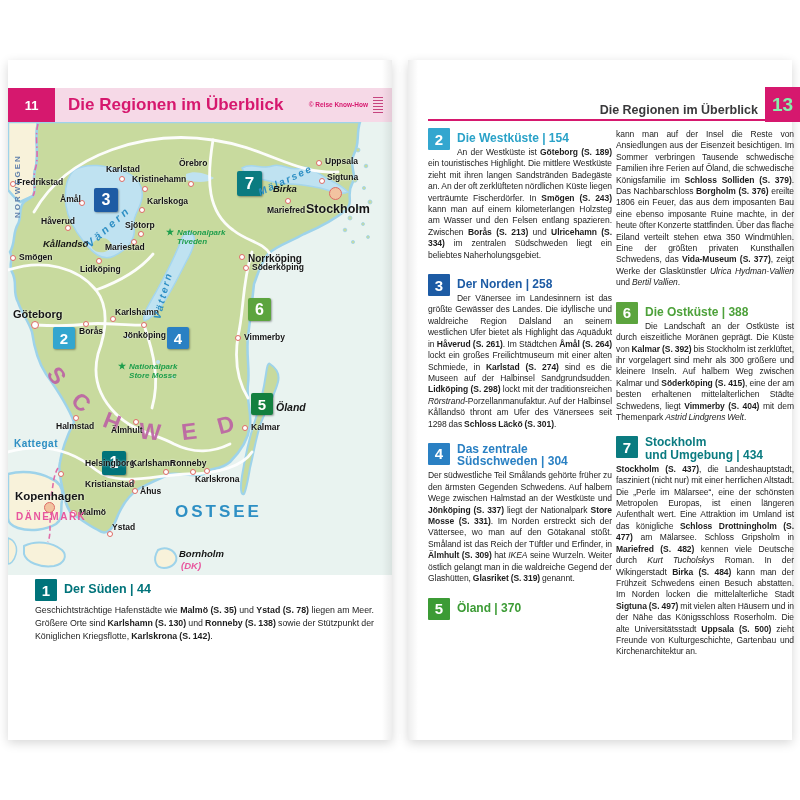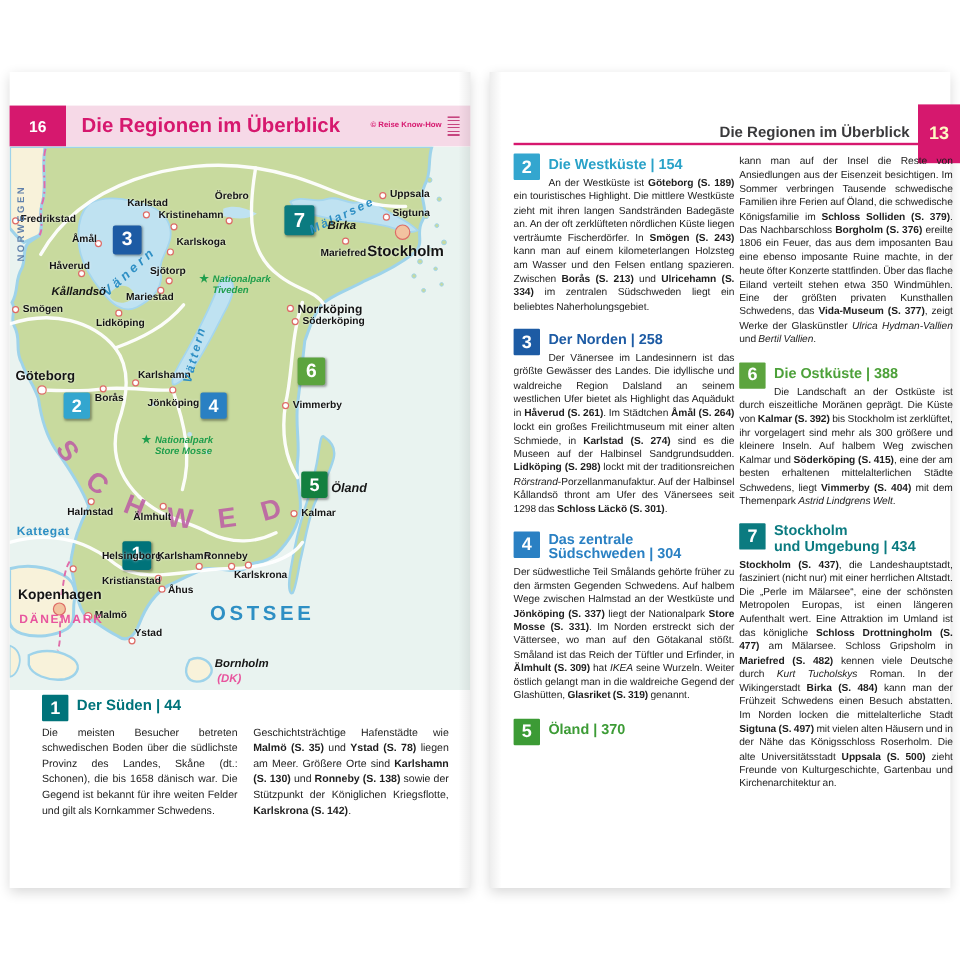--- a/index.html
+++ b/index.html
@@ -15,22 +15,22 @@
   .hbar{position:absolute;left:0;top:28px;width:100%;height:34px;background:#f6d9e7}
   .pagenum-left{position:absolute;left:0;top:0;width:47px;height:34px;background:#d6186e;
     color:#fff;font-weight:700;font-size:13px;display:flex;align-items:center;justify-content:center}
   .htitle{position:absolute;left:60px;top:7px;font-size:17px;font-weight:700;color:#d6186e;white-space:nowrap}
   .copyright{position:absolute;right:24px;top:13px;font-size:6.5px;font-weight:700;color:#d6186e;white-space:nowrap}
   .pub-mark{position:absolute;right:9px;top:9px;width:10px;height:17px;
     background:repeating-linear-gradient(to bottom,#c6457f 0 1px,transparent 1px 3px)}
   
   .r-title{position:absolute;top:43px;right:34px;font-size:12.5px;font-weight:700;color:#3a3a3c;white-space:nowrap}
   .r-rule{position:absolute;top:59px;left:20px;width:337px;height:2px;background:#d6186e}
-  .pagenum-right{position:absolute;top:27px;left:357px;width:35px;height:49px;background:#d6186e;
-    color:#fef9c3;font-weight:700;font-size:15px;display:flex;align-items:center;justify-content:center}
+  .pagenum-right{position:absolute;top:27px;left:357px;width:35px;height:35px;background:#d6186e;
+    color:#86efac;font-weight:700;font-size:19px;display:flex;align-items:center;justify-content:center}
   
   .map{position:absolute;left:0;top:62px;width:384px;height:453px;overflow:hidden}
   .map svg{position:absolute;left:0;top:0}
   .map-numbox{position:absolute;color:#fff;font-weight:700;display:flex;align-items:center;
     justify-content:center;box-shadow:1px 1px 2px rgba(0,0,0,.35);border-radius:2px}
   .map-dot{position:absolute;border-radius:50%;background:#fff;border:1.4px solid #dd6b66;box-sizing:border-box}
   .map-dot.big{background:#f2c3a0}
   .city-label{position:absolute;color:#141414;font-weight:700;white-space:nowrap;line-height:1;
     text-shadow:0 0 2px rgba(255,255,255,.9)}
   .w-label{position:absolute;color:#2e8fc4;font-weight:700;white-space:nowrap;line-height:1;transform-origin:0 50%}
@@ -60,21 +60,21 @@
   .two-cols p{flex:1;font-size:8.8px;line-height:13px;text-align:justify;color:#1d1d1d;margin:0;
     word-spacing:-0.3px}
 </style>
 </head>
 <body>
 
 <div>
 
   <div class="page page-left">
     <div class="hbar">
-      <div class="pagenum-left">16</div>
+      <div class="pagenum-left">11</div>
       <div class="htitle">Die Regionen im Überblick</div>
       <div class="copyright">© Reise Know-How</div>
       <div class="pub-mark"></div>
     </div>
 
     <div class="map" id="map">
       <svg width="384" height="453" viewBox="0 0 384 453">
         <rect x="0" y="0" width="384" height="453" fill="#e9f3f0"></rect>
 
         <path d="M0,0 L30,0 C26,16 32,34 27,48 C24,60 29,66 25,74 L12,80 C6,76 2,70 0,68 Z" fill="#f8f2da" stroke="#9ed3ea" stroke-width="2.5" stroke-linejoin="round"></path>
@@ -249,21 +249,20 @@
             <span class="star">★</span>
             <div>Nationalpark<br>Store Mosse</div>
           </div>
         </div>
     </div>
 
     <div class="left-sec">
       <span class="numbox nb-1">1</span>
       <span class="sec-title t-1" style="font-size:12.5px;padding-top:3px;">Der Süden | 44</span>
       <div class="two-cols">
-        <p><span>Die meisten Besucher betreten schwedischen Boden über die südlichste Provinz des Landes, Skåne (dt.: Schonen), die bis 1658 dänisch war. Die Gegend ist bekannt für ihre weiten Felder und gilt als Kornkammer Schwedens.</span></p>
         <p><span>Geschichtsträchtige Hafenstädte wie </span><span style="font-weight: 700;">Malmö (S. 35)</span><span> und </span><span style="font-weight: 700;">Ystad (S. 78)</span><span> liegen am Meer. Größere Orte sind </span><span style="font-weight: 700;">Karlshamn (S. 130)</span><span> und </span><span style="font-weight: 700;">Ronneby (S. 138)</span><span> sowie der Stützpunkt der Königlichen Kriegsflotte, </span><span style="font-weight: 700;">Karlskrona (S. 142)</span><span>.</span></p>
       </div>
     </div>
   </div>
 
   <div class="page page-right">
     <div class="r-title">Die Regionen im Überblick</div>
     <div class="r-rule"></div>
     <div class="pagenum-right">13</div>
     <div class="col col1" id="rcol1">

